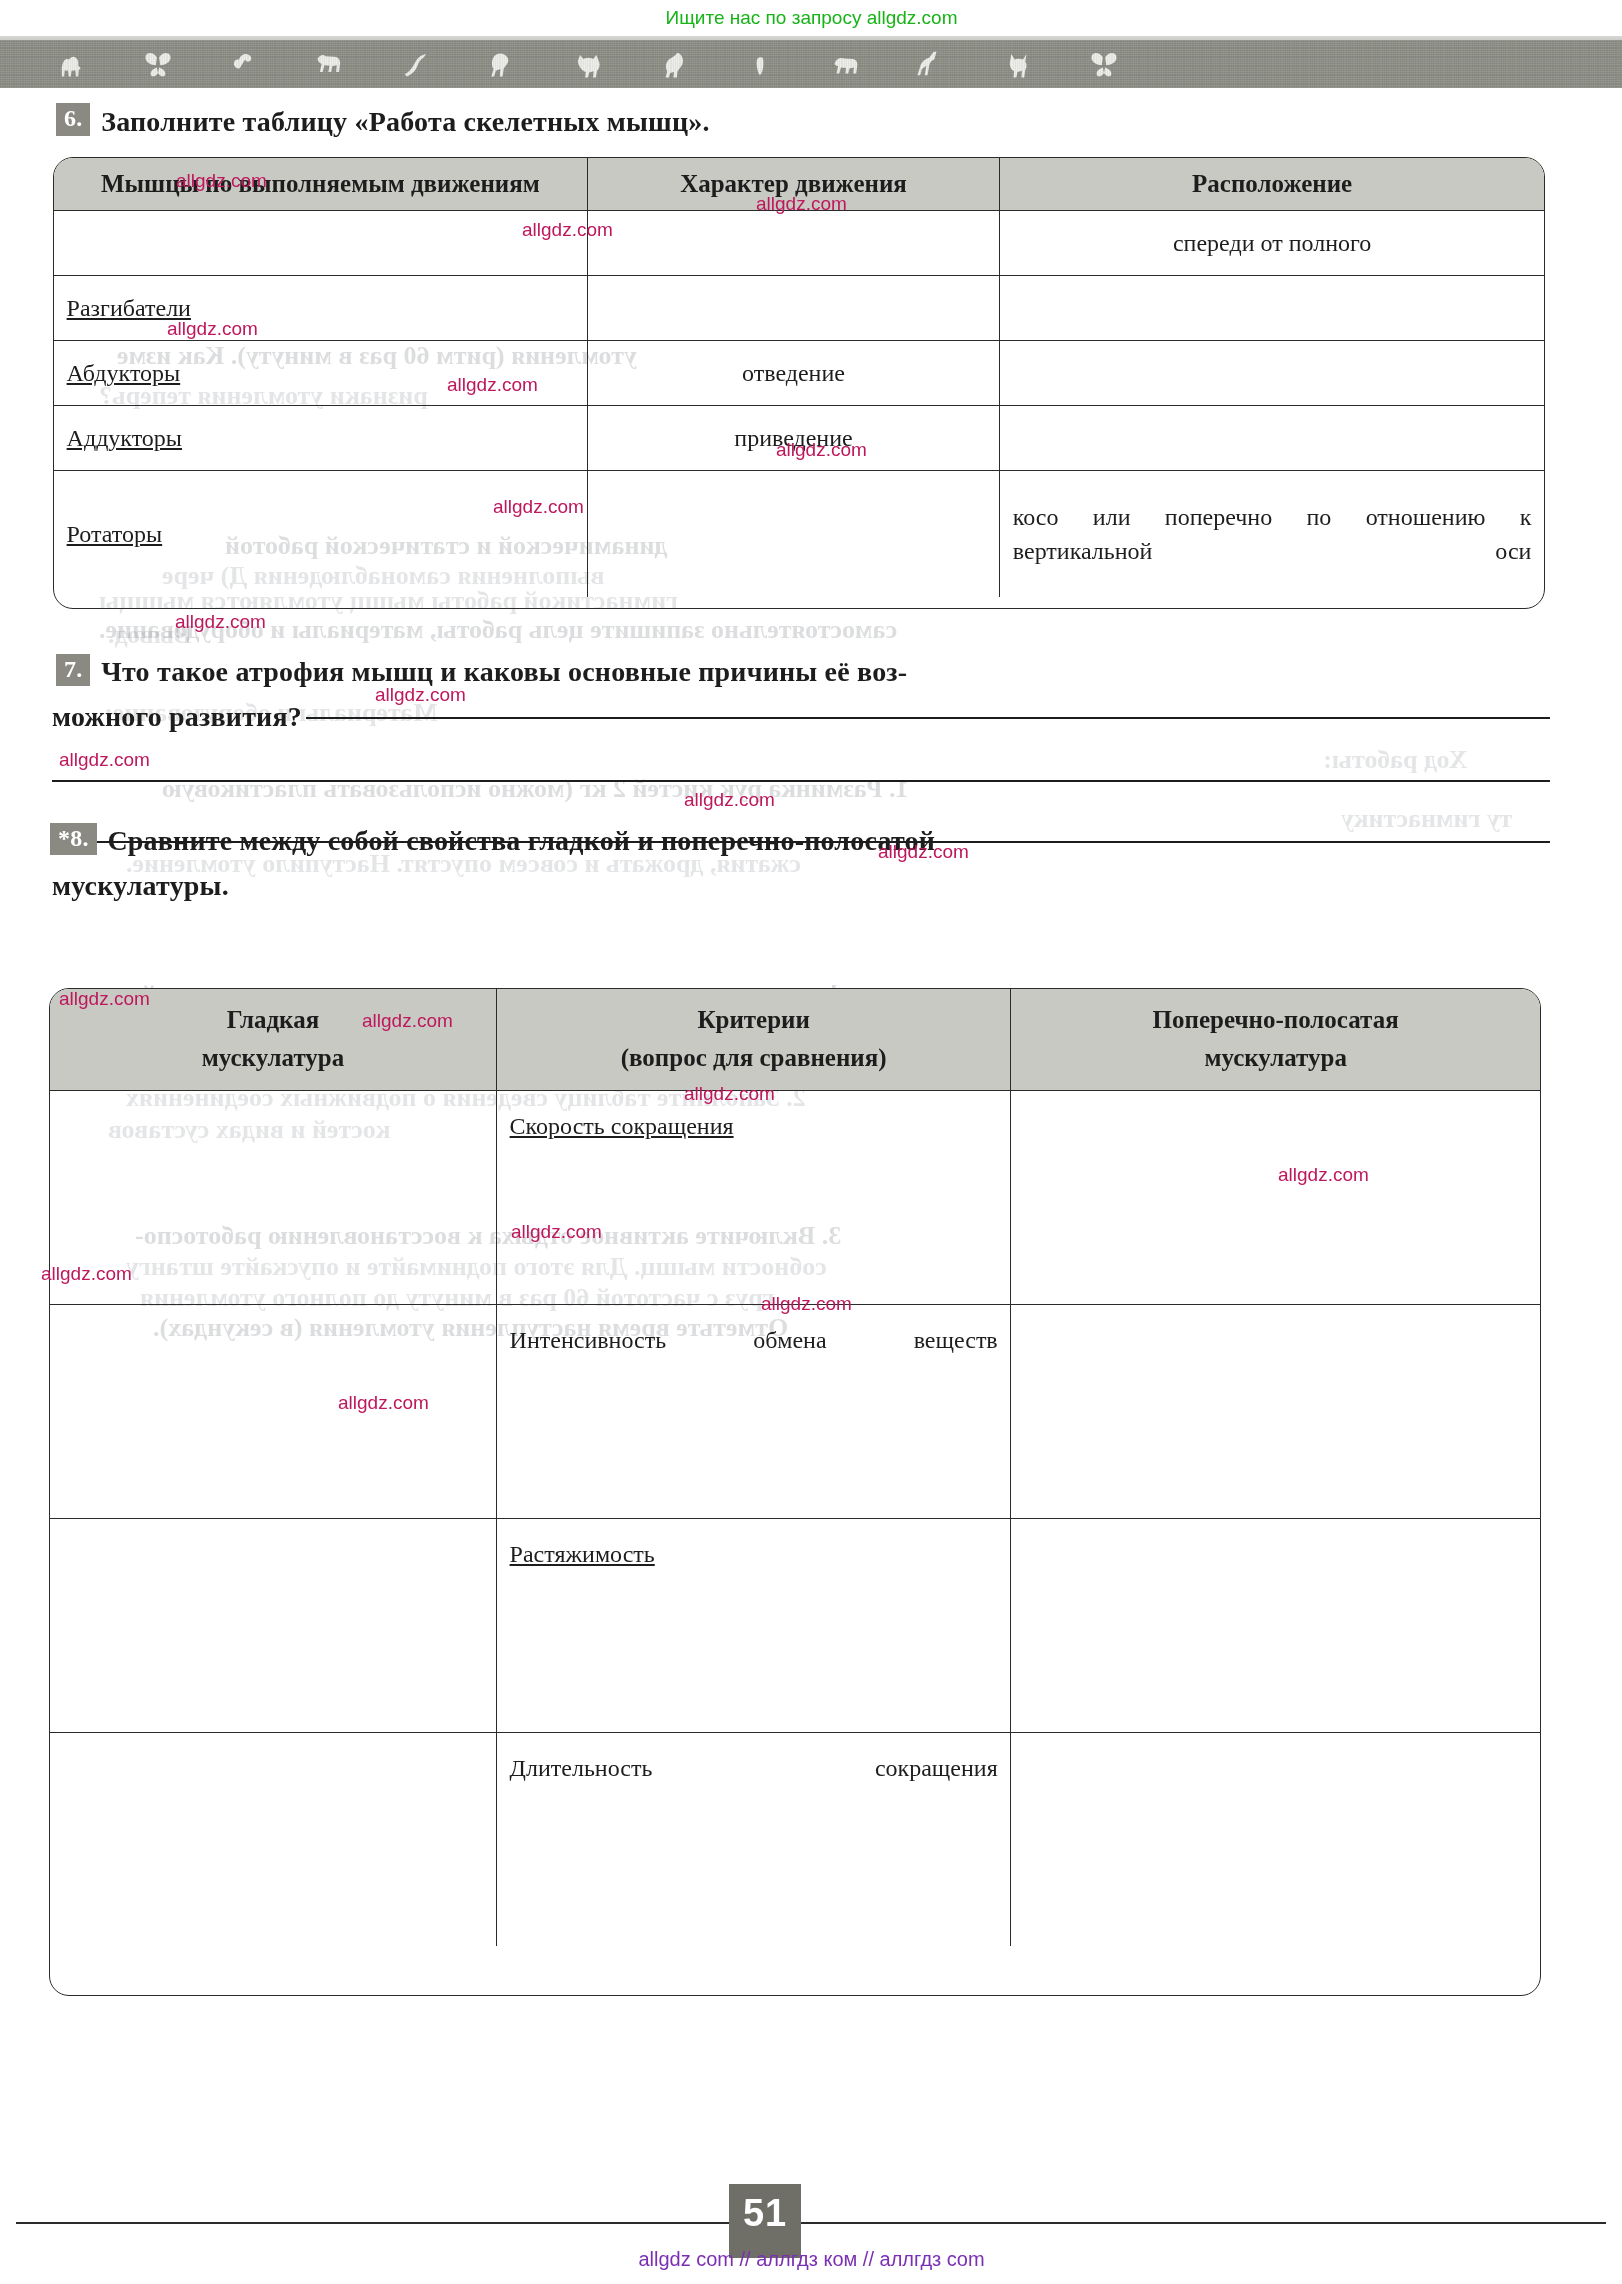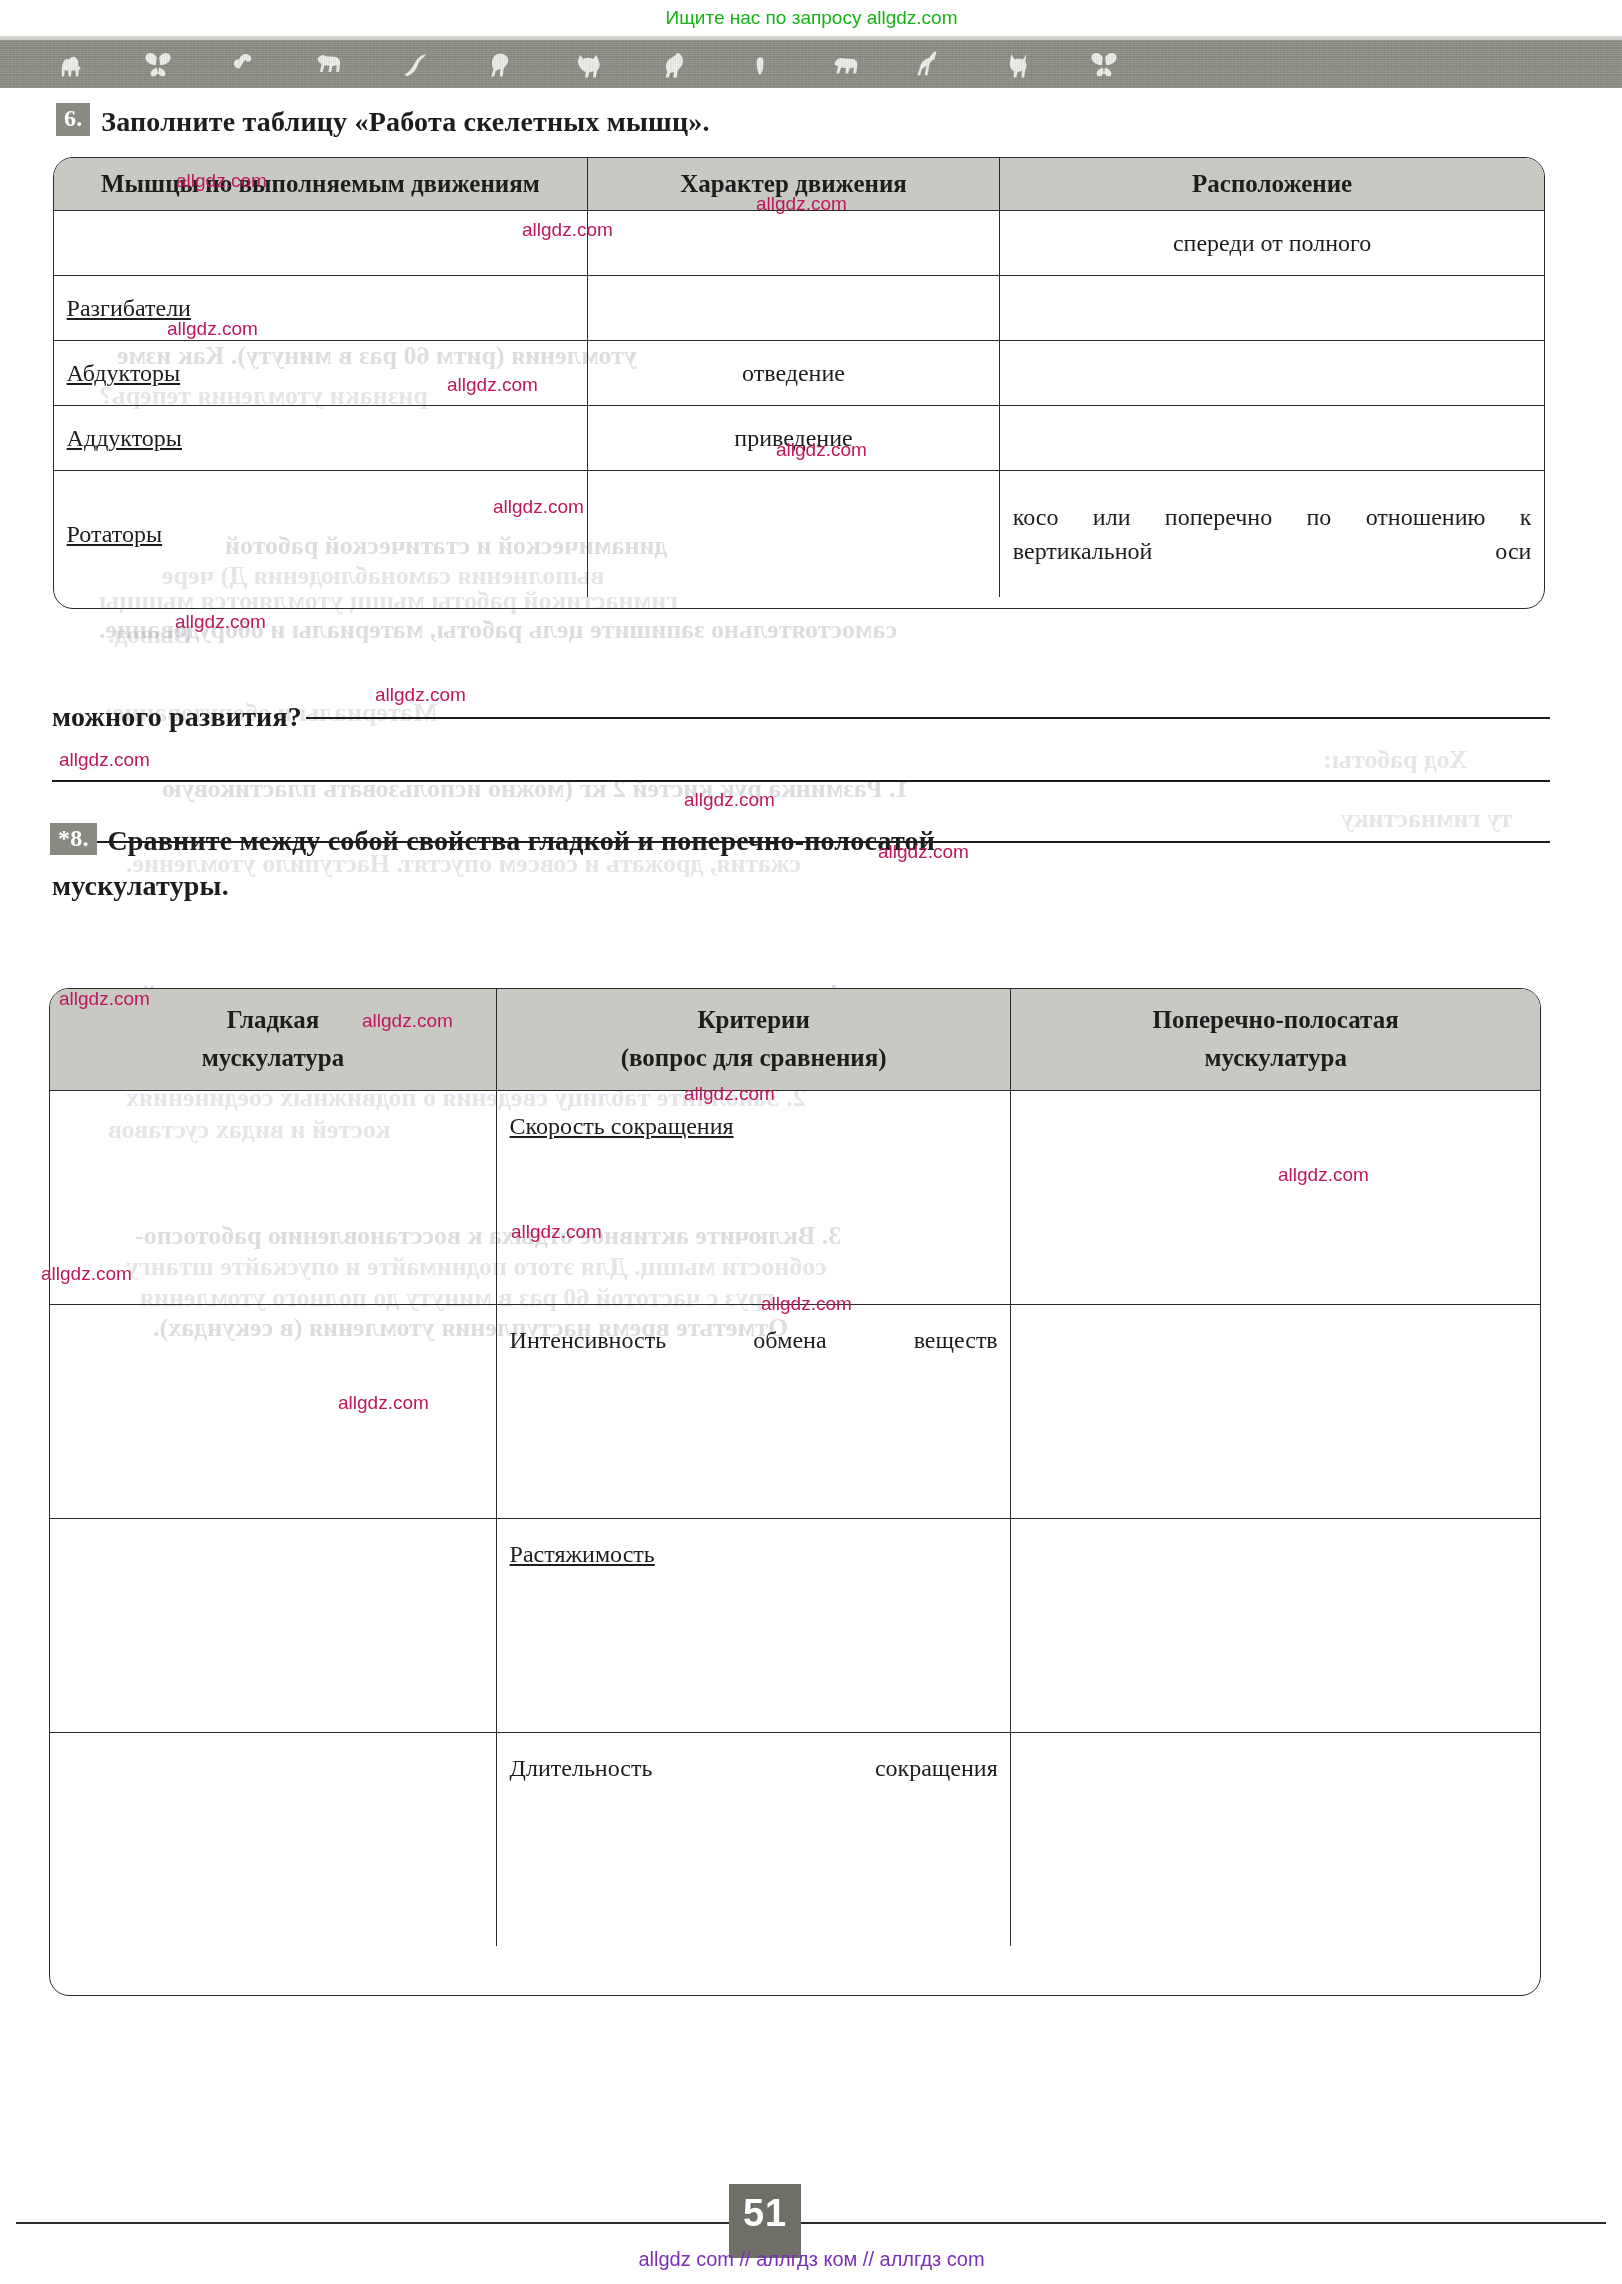--- a/index.html
+++ b/index.html
@@ -341,20 +341,23 @@
         </tr>
         <tr style="height:126px;">
           <td class="cell-left">Ротаторы</td>
           <td class="cell-center"></td>
           <td class="cell-just">косо или поперечно по отношению к вертикальной оси</td>
         </tr>
       </tbody>
     </table>
   </div>
 
+  <div class="task" style="left:56px; top:563px; width:1494px;">
+    <span class="task-num">7.</span><span class="task-text">Что такое атрофия мышц и каковы основные причины её воз-</span>
+  </div>
   <div class="task" style="left:52px; top:608px; width:1494px;">
     <span class="task-text">можного развития?</span>
   </div>
 
   <div class="ans-line" style="left:306px; top:630px; width:1244px;"></div>
   <div class="ans-line" style="left:52px;  top:693px; width:1498px;"></div>
   <div class="ans-line" style="left:52px;  top:754px; width:1498px;"></div>
 
   <div class="task" style="left:50px; top:641px; width:1530px; top:732px;">
     <span class="task-num">*8.</span><span class="task-text">Сравните между собой свойства гладкой и поперечно-полосатой</span>

